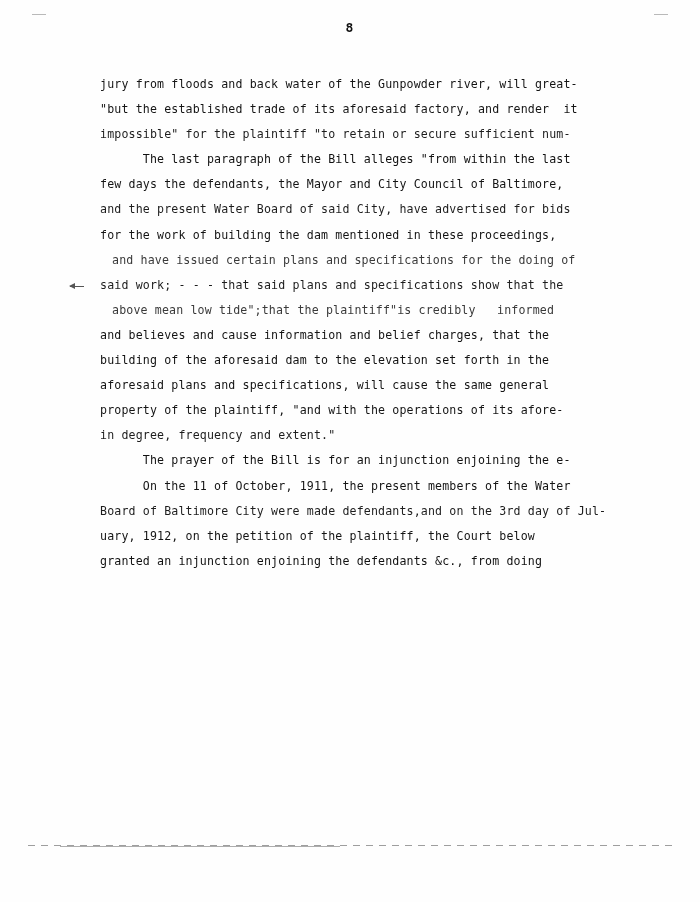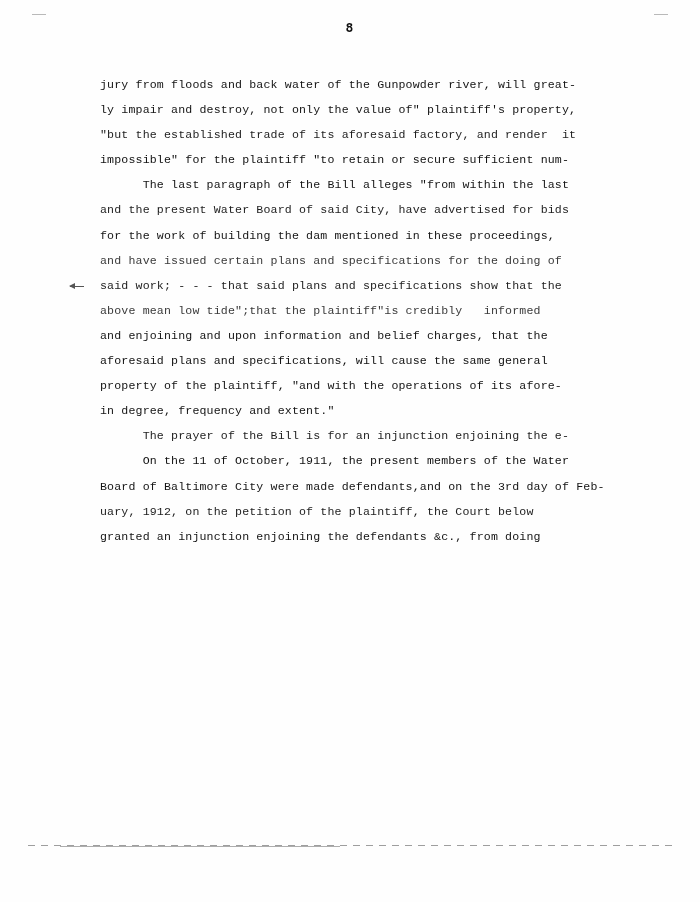--- a/index.html
+++ b/index.html
@@ -77,71 +77,71 @@
     font-weight: bold;
     letter-spacing: 1px;
     color: #111;
   }
 
   .body-text {
     position: absolute;
     left: 100px;
     top: 72px;
     width: 560px;
-    font-family: Liberation Mono, monospace;
   }
 
   .line {
     font-size: 11.6px;
     line-height: 25.1px;
     white-space: pre;
     color: #141414;
     letter-spacing: .15px;
   }
   .line.indent {
     text-indent: 0;
   }
   
   .line:nth-child(3n) { color: #1d1d1d; }
   .line:nth-child(4n) { color: #111111; }
-  .line.faint { color: #3a3a3a; }
+  .line.faint { color: #3a3a3a; margin-left: 12px; }
 </style>
 </head>
 <body>
 
 <div class="page">
 
   <div class="edge-mark mark-tl"></div>
   <div class="edge-mark mark-tr"></div>
 
   <div class="page-number">8</div>
 
   <div class="mark-arrow"></div>
 
   <div class="body-text">
 
     <div class="line">jury from floods and back water of the Gunpowder river, will great-</div>
-    <div class="line">ly impair and destroy, not only the value of" plaintiff's property,</div>
     <div class="line">"but the established trade of its aforesaid factory, and render  it</div>
     <div class="line">impossible" for the plaintiff "to retain or secure sufficient num-</div>
 
     <div class="line indent">      The last paragraph of the Bill alleges "from within the last</div>
+    <div class="line">few days the defendants, the Mayor and City Council of Baltimore,</div>
     <div class="line">and the present Water Board of said City, have advertised for bids</div>
     <div class="line">for the work of building the dam mentioned in these proceedings,</div>
     <div class="line faint">and have issued certain plans and specifications for the doing of</div>
     <div class="line">said work; - - - that said plans and specifications show that the</div>
     <div class="line faint">above mean low tide";that the plaintiff"is credibly   informed</div>
-    <div class="line">and enjoining and upon information and belief charges, that the</div>
+    <div class="line">and believes and cause information and belief charges, that the</div>
+    <div class="line">building of the aforesaid dam to the elevation set forth in the</div>
     <div class="line">aforesaid plans and specifications, will cause the same general</div>
     <div class="line">property of the plaintiff, "and with the operations of its afore-</div>
     <div class="line">in degree, frequency and extent."</div>
 
     <div class="line indent">      The prayer of the Bill is for an injunction enjoining the e-</div>
 
     <div class="line indent">      On the 11 of October, 1911, the present members of the Water</div>
-    <div class="line">Board of Baltimore City were made defendants,and on the 3rd day of Feb-</div>
+    <div class="line">Board of Baltimore City were made defendants,and on the 3rd day of Jul-</div>
     <div class="line">uary, 1912, on the petition of the plaintiff, the Court below</div>
     <div class="line">granted an injunction enjoining the defendants &amp;c., from doing</div>
   </div>
 
   <div class="bottom-rule"></div>
   <div class="bottom-rule solid"></div>
 </div>
 
 </body></html>

